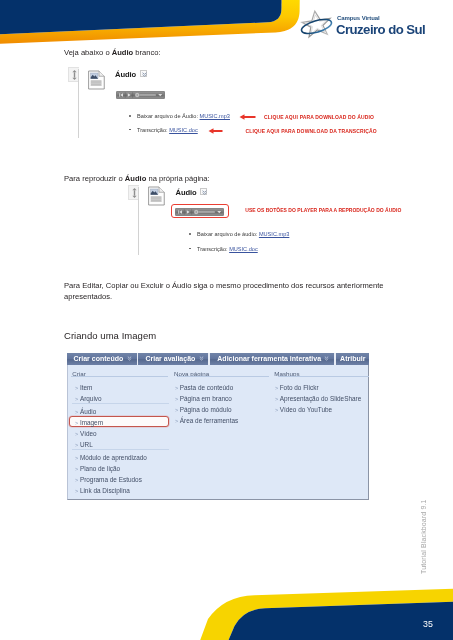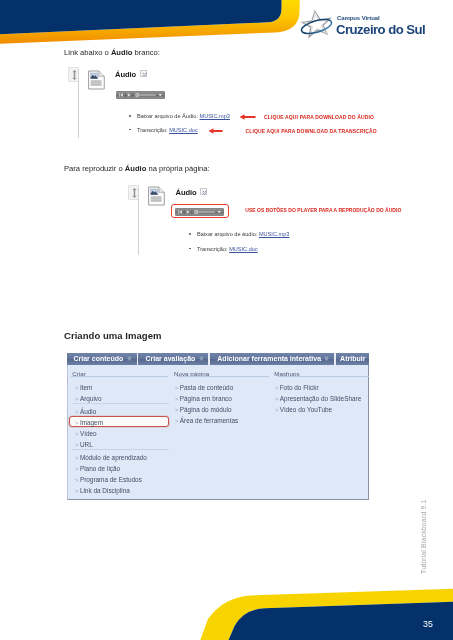--- a/index.html
+++ b/index.html
@@ -24,21 +24,21 @@
   .ftr svg{position:absolute;left:0;top:0;}
   .pgnum{position:absolute;left:423px;top:620px;color:#ffffff;font-size:8.8px;
          font-family:"Liberation Sans",sans-serif;letter-spacing:.1px;line-height:9px;text-align:center;}
   .sidetxt{position:absolute;left:418px;top:498px;width:12px;height:76px;color:#a6a6a6;font-size:7.0px;
      writing-mode:vertical-rl;transform:rotate(180deg);letter-spacing:.12px;line-height:12px;
      white-space:nowrap;}
 
   
   .txt{position:absolute;color:#231f20;font-size:7.6px;line-height:10.4px;}
   .txt b{font-weight:bold;}
-  .h2{position:absolute;color:#231f20;font-size:9.5px;font-weight:bold;letter-spacing:0.05px;}
+  .h2{position:absolute;color:#231f20;font-size:9.5px;font-weight:normal;letter-spacing:0.05px;}
 
   
   .blk{position:absolute;}
   .drag{position:absolute;width:11px;height:14.5px;background:#f3f3f3;
         border:1px solid #e2e2e2;border-right:none;box-sizing:border-box;}
   .drag svg{position:absolute;left:3px;top:2px;}
   .vline{position:absolute;width:1px;background:#d2d2d2;}
   .docicon{position:absolute;width:17px;height:20px;}
   .blktitle{position:absolute;font-size:7.6px;font-weight:bold;color:#1a1a1a;
             letter-spacing:-0.1px;white-space:nowrap;}
@@ -121,21 +121,21 @@
         <ellipse cx="33" cy="35" rx="31" ry="11.5" transform="rotate(-16 33 35)" fill="none" stroke="url(#ringg)" stroke-width="3.2"></ellipse>
       </svg>
       <div class="logotext">
         <div class="logo-top">Campus Virtual</div>
         <div class="logo-main">Cruzeiro do Sul</div>
       </div>
     </div>
   </div>
 
   <div class="txt" style="left:64px;top:48px;width:330px;">
-    <span>Link abaixo o </span><b>Áudio</b><span> branco:</span>
+    <span>Veja abaixo o </span><b>Áudio</b><span> branco:</span>
   </div>
 
   <div class="blk" style="left:0;top:0;">
     <div class="drag" style="left:67.5px;top:67px;">
       <svg width="5" height="10" viewBox="0 0 5 10">
         <path d="M2.5 0 L4.6 2.3 L0.4 2.3 Z" fill="#8e8e8e"></path>
         <rect x="1.8" y="2.3" width="1.4" height="5.4" fill="#8e8e8e"></rect>
         <path d="M2.5 10 L4.6 7.7 L0.4 7.7 Z" fill="#8e8e8e"></path>
       </svg>
     </div>
@@ -199,21 +199,21 @@
       <path d="M1 8 L11 2.5 L11 5.8 L33 5.8 L33 10.2 L11 10.2 L11 13.5 Z" fill="#e8352a"></path>
     </svg>
     <svg class="redarrow" style="left:208px;top:127px;" width="15" height="8" viewBox="0 0 30 16">
       <path d="M1 8 L11 2.5 L11 5.8 L29 5.8 L29 10.2 L11 10.2 L11 13.5 Z" fill="#e8352a"></path>
     </svg>
 
     <div class="callout" style="left:264px;top:113.5px;">CLIQUE AQUI PARA DOWNLOAD DO ÁUDIO</div>
     <div class="callout" style="left:245.5px;top:127.5px;">CLIQUE AQUI PARA DOWNLOAD DA TRANSCRIÇÃO</div>
   </div>
 
-  <div class="txt" style="left:64px;top:164px;width:330px;">
+  <div class="txt" style="left:64px;top:174px;width:330px;">
     <span>Para reproduzir o </span><b>Áudio</b><span> na própria página:</span>
   </div>
 
   <div class="blk" style="left:0;top:0;">
     <div class="drag" style="left:127.8px;top:185px;">
       <svg width="5" height="10" viewBox="0 0 5 10">
         <path d="M2.5 0 L4.6 2.3 L0.4 2.3 Z" fill="#8e8e8e"></path>
         <rect x="1.8" y="2.3" width="1.4" height="5.4" fill="#8e8e8e"></rect>
         <path d="M2.5 10 L4.6 7.7 L0.4 7.7 Z" fill="#8e8e8e"></path>
       </svg>
@@ -264,20 +264,21 @@
         <span class="dot"></span>
         <span class="lbl"><span>Baixar arquivo de áudio: </span><a href="#">MUSIC.mp3</a></span>
       </div>
       <div class="bl" style="margin-top:4.5px;">
         <span class="dot"></span>
         <span class="lbl"><span>Transcrição: </span><a href="#">MUSIC.doc</a></span>
       </div>
     </div>
   </div>
 
+  <div class="txt" style="left:64px;top:280px;width:326px;line-height:11.2px;">Para Editar, Copiar ou Excluir o Áudio siga o mesmo procedimento dos recursos anteriormente apresentados.</div>
 
   <div class="h2" style="left:64px;top:329.5px;">Criando uma Imagem</div>
 
   <div class="panel">
     <div class="tabbar"></div>
 
     <div class="tab" style="left:5.9px;">Criar conteúdo</div>
     <svg class="tabchev" style="left:59.1px;top:3.2px;" width="5.6" height="6.2" viewBox="0 0 7 8">
       <path d="M0.8 1 L3.5 3.4 L6.2 1" fill="none" stroke="#e8eef8" stroke-width="1.0"></path>
       <path d="M0.8 4.1 L3.5 6.5 L6.2 4.1" fill="none" stroke="#e8eef8" stroke-width="1.0"></path>

